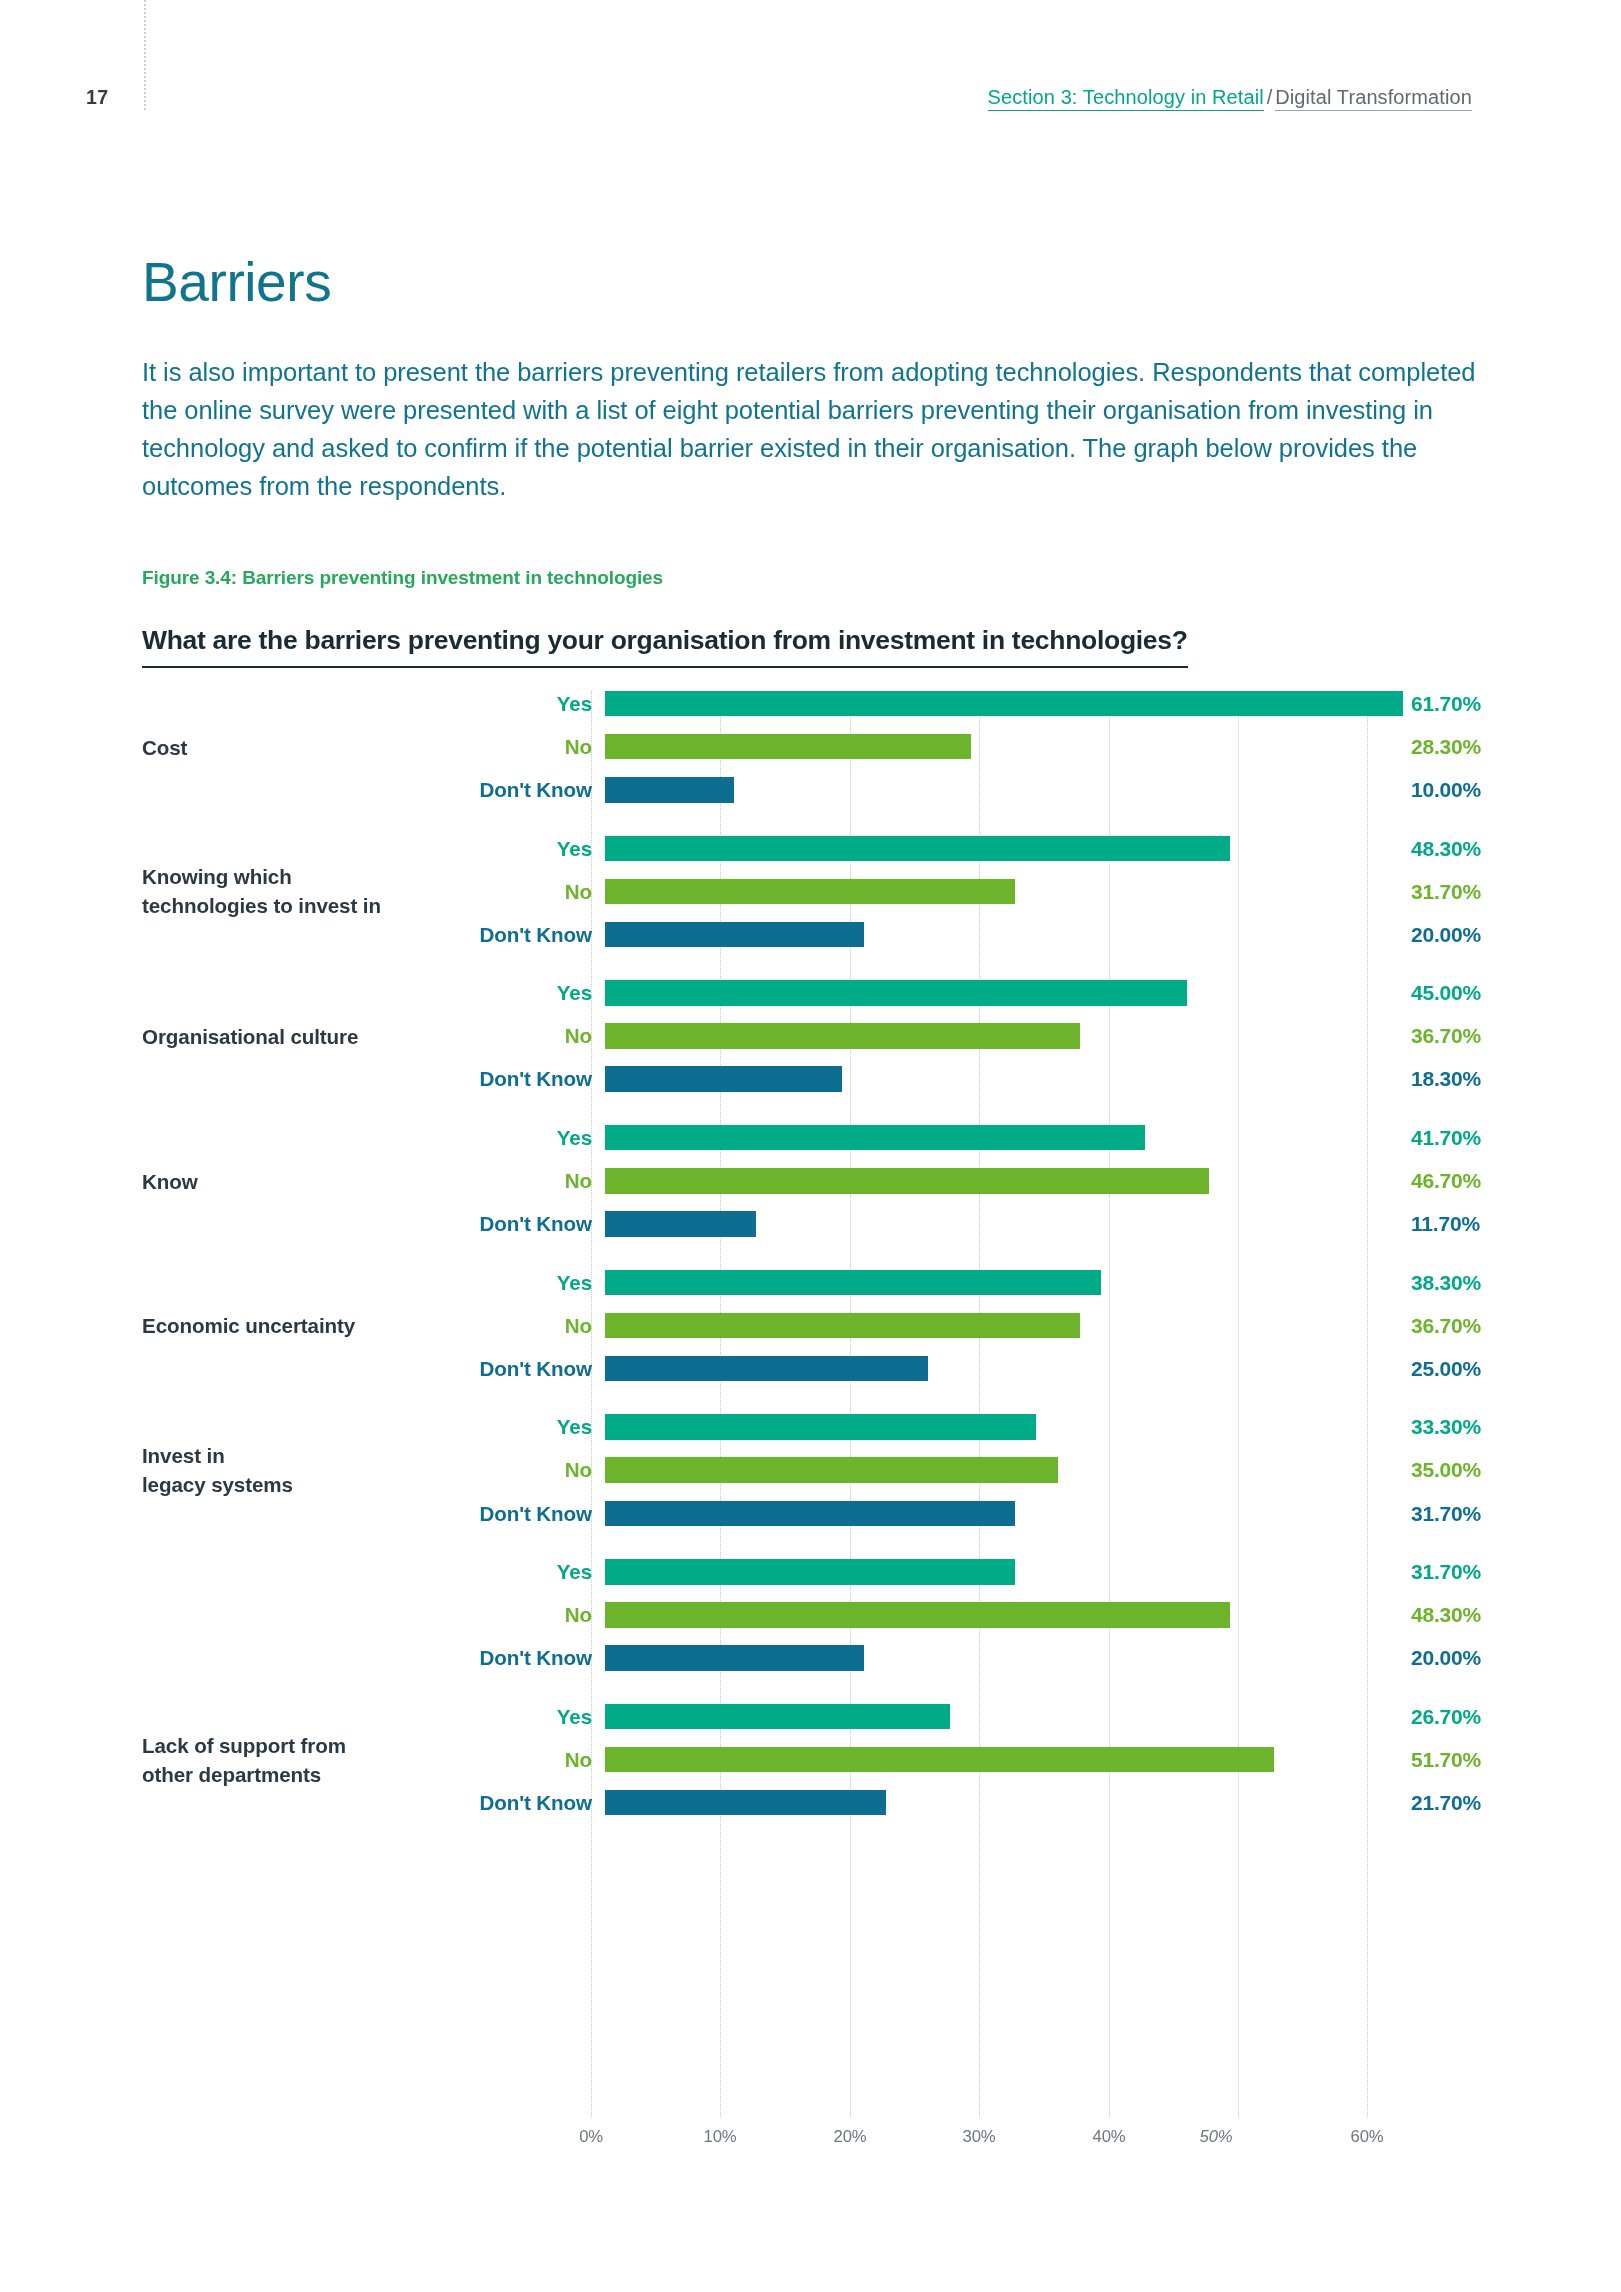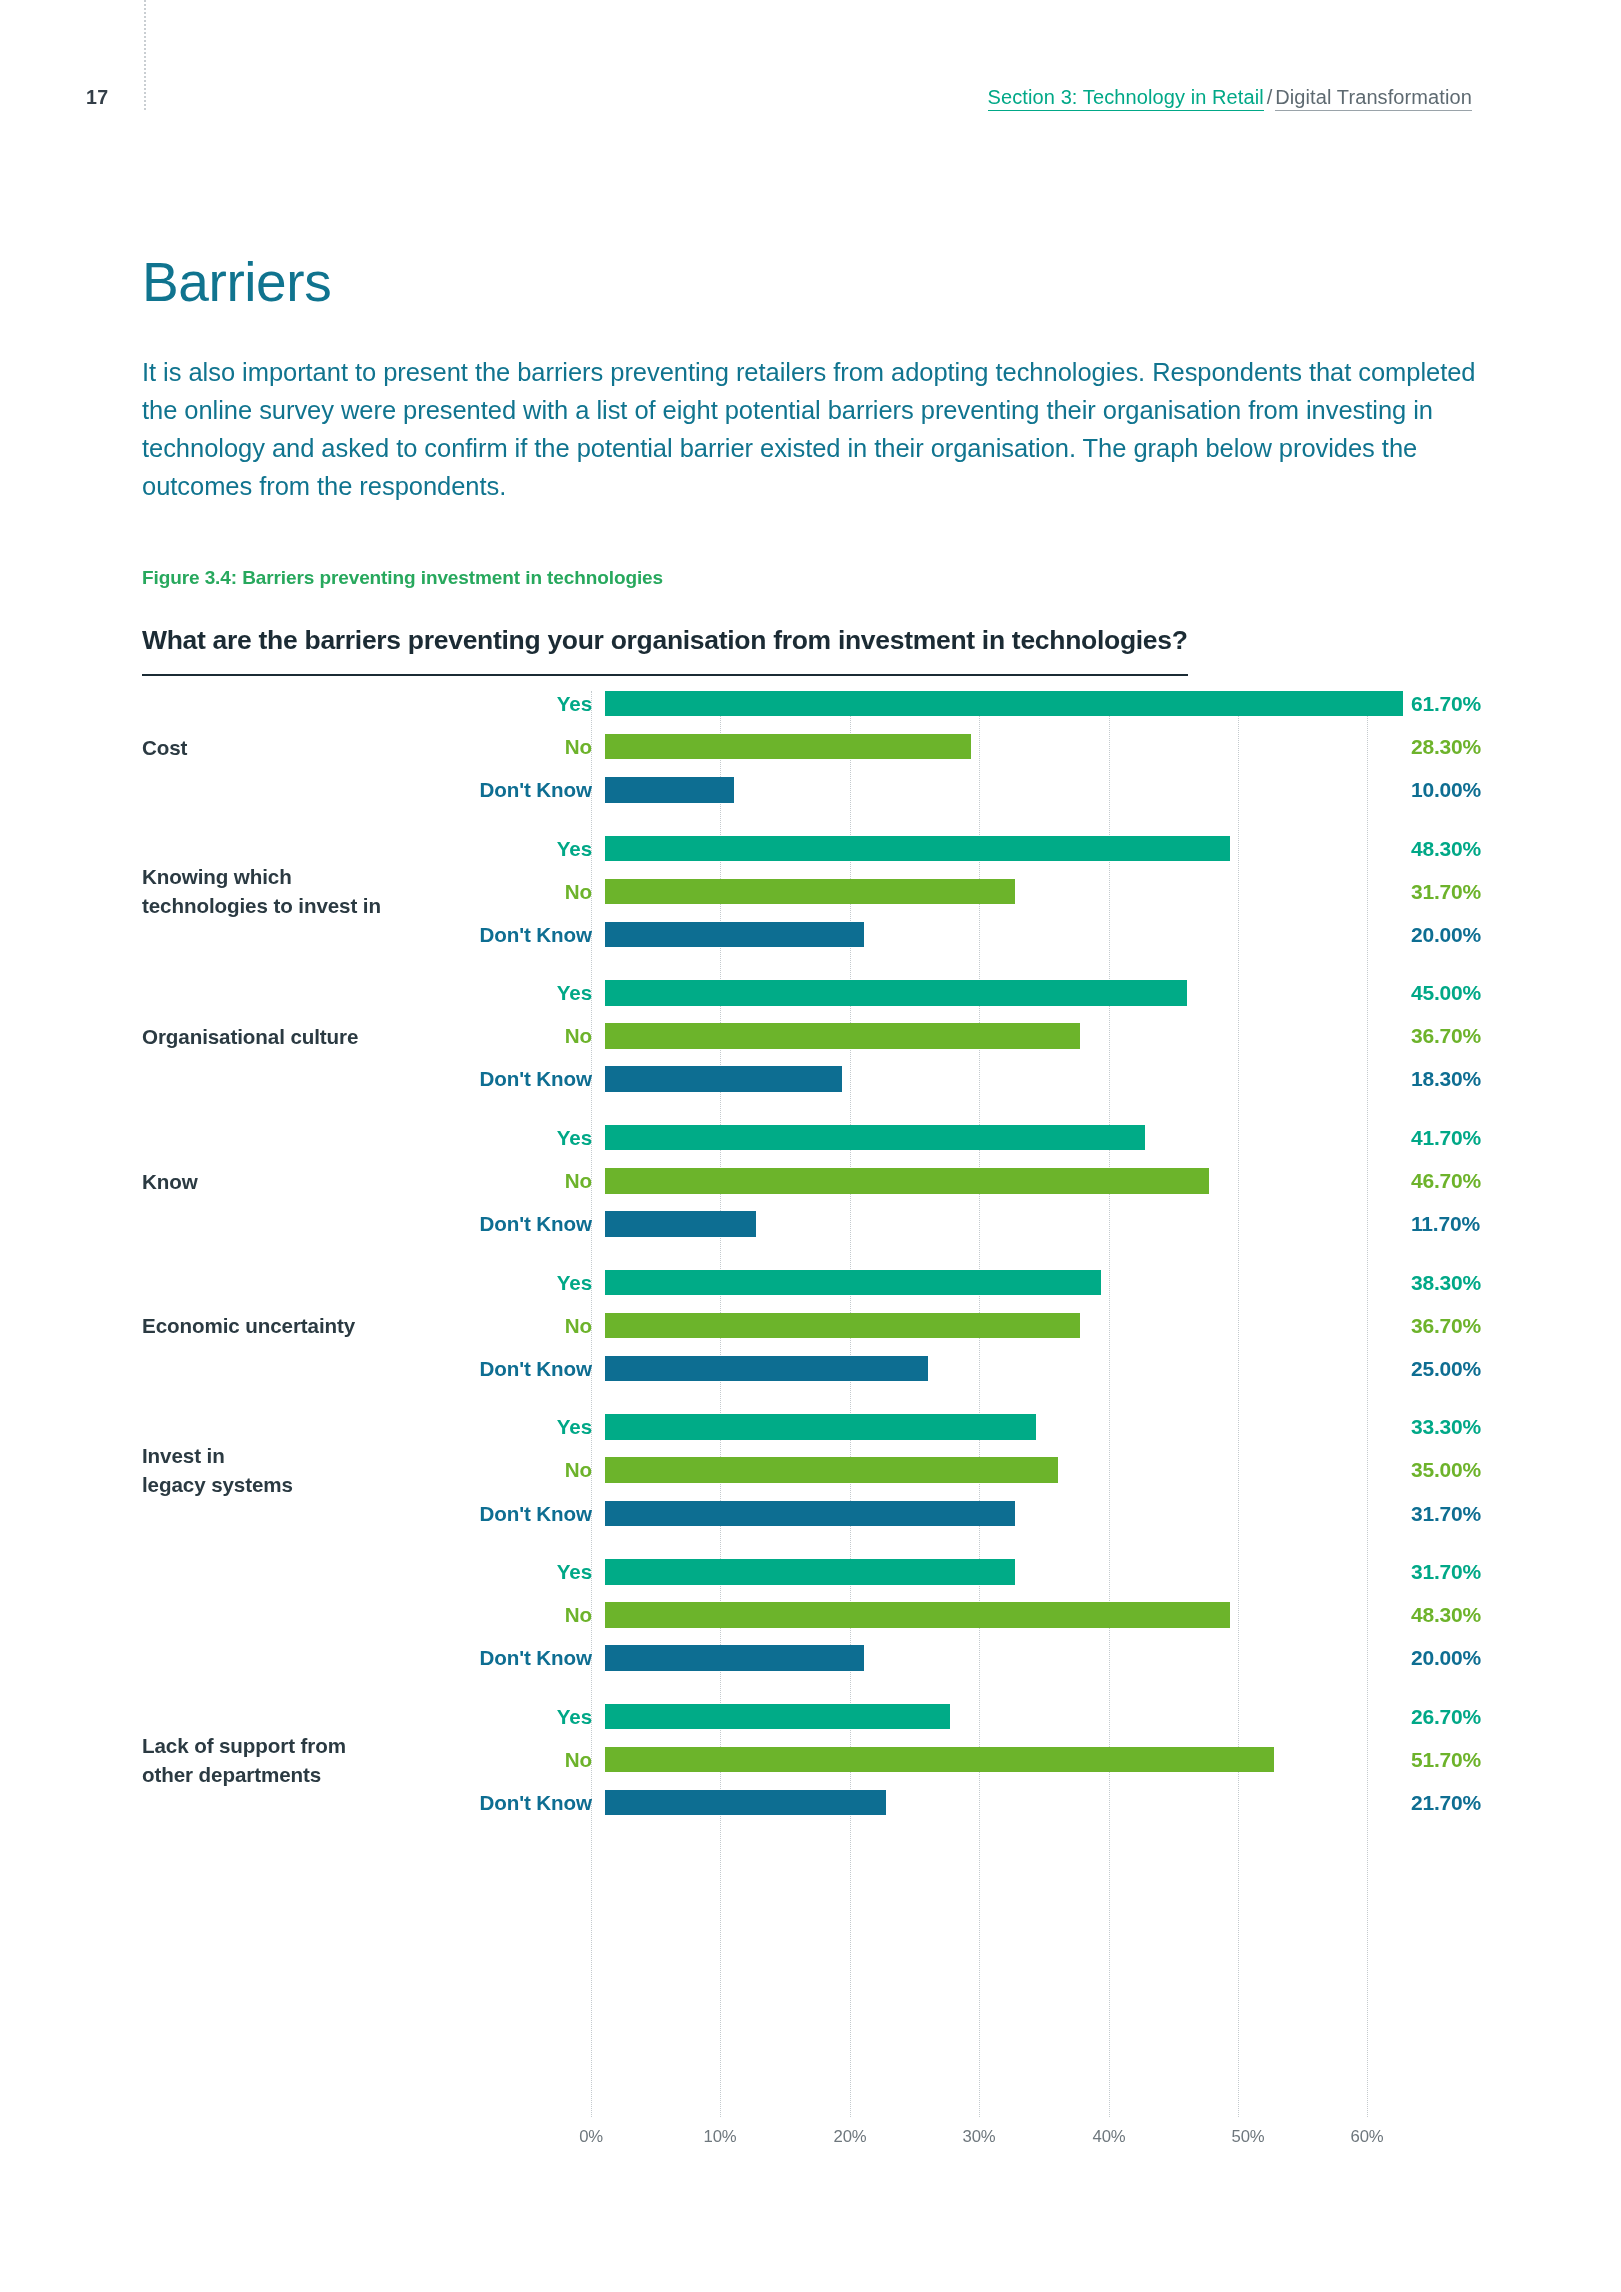--- a/index.html
+++ b/index.html
@@ -107,21 +107,21 @@
 
   .chart-title {
     position: absolute;
     left: 0;
     top: 625px;
     font-size: 26.5px;
     font-weight: 700;
     color: #1b2b34;
     letter-spacing: -0.3px;
     border-bottom: 2.5px solid #1b2b34;
-    padding-bottom: 18px;
+    padding-bottom: 10px;
     display: inline-block;
     white-space: nowrap;
   }
 
   
   .chart {
     position: absolute;
     left: 0;
     top: 686px;
     width: 1621px;
@@ -417,19 +417,19 @@
             </div>
           </div>
         </div>
       </div>
     <div class="xaxis" id="xaxis">
         <div class="xtick" style="left: 0px;">0%</div>
         <div class="xtick" style="left: 129px;">10%</div>
         <div class="xtick" style="left: 259px;">20%</div>
         <div class="xtick" style="left: 388px;">30%</div>
         <div class="xtick" style="left: 518px;">40%</div>
-        <div class="xtick" style="left: 657px;">50%</div>
+        <div class="xtick" style="left: 625px; font-style: italic;">50%</div>
         <div class="xtick" style="left: 776px;">60%</div>
       </div>
   </div>
 
 </div>
 
 
 </body></html>

